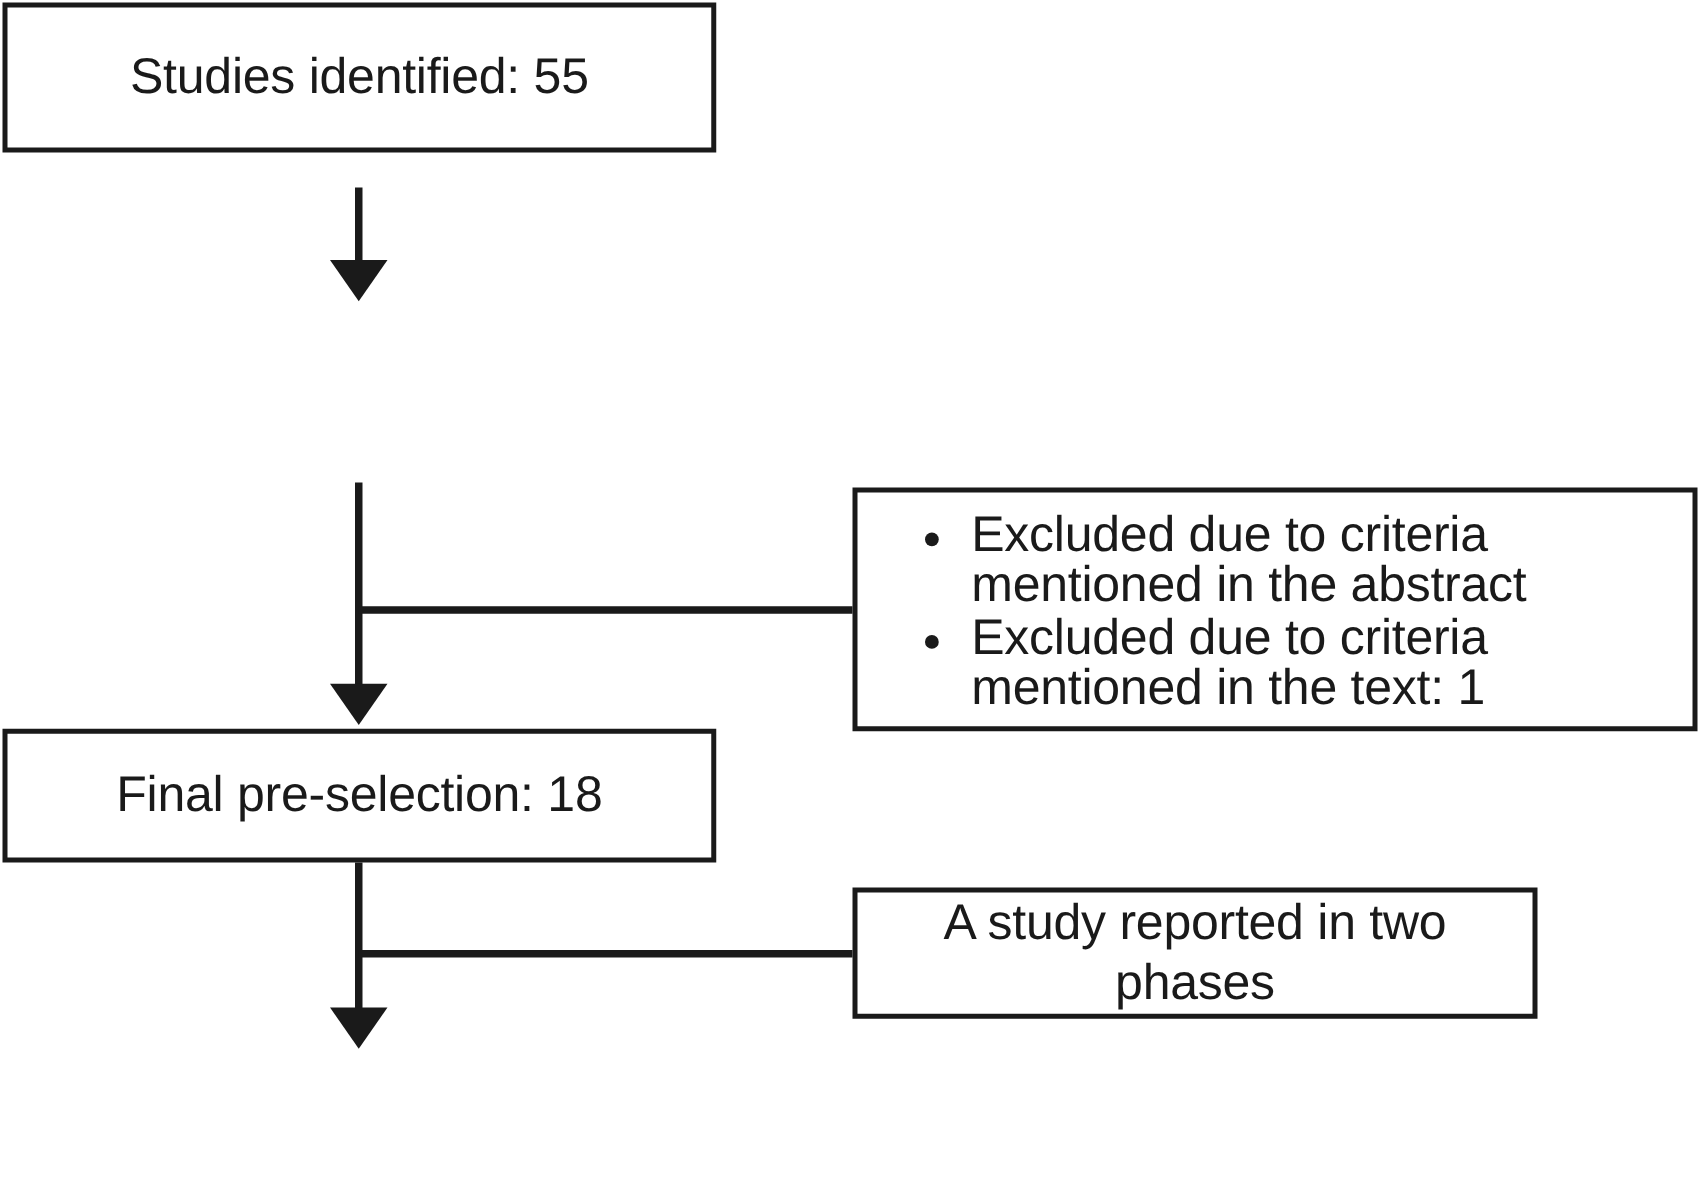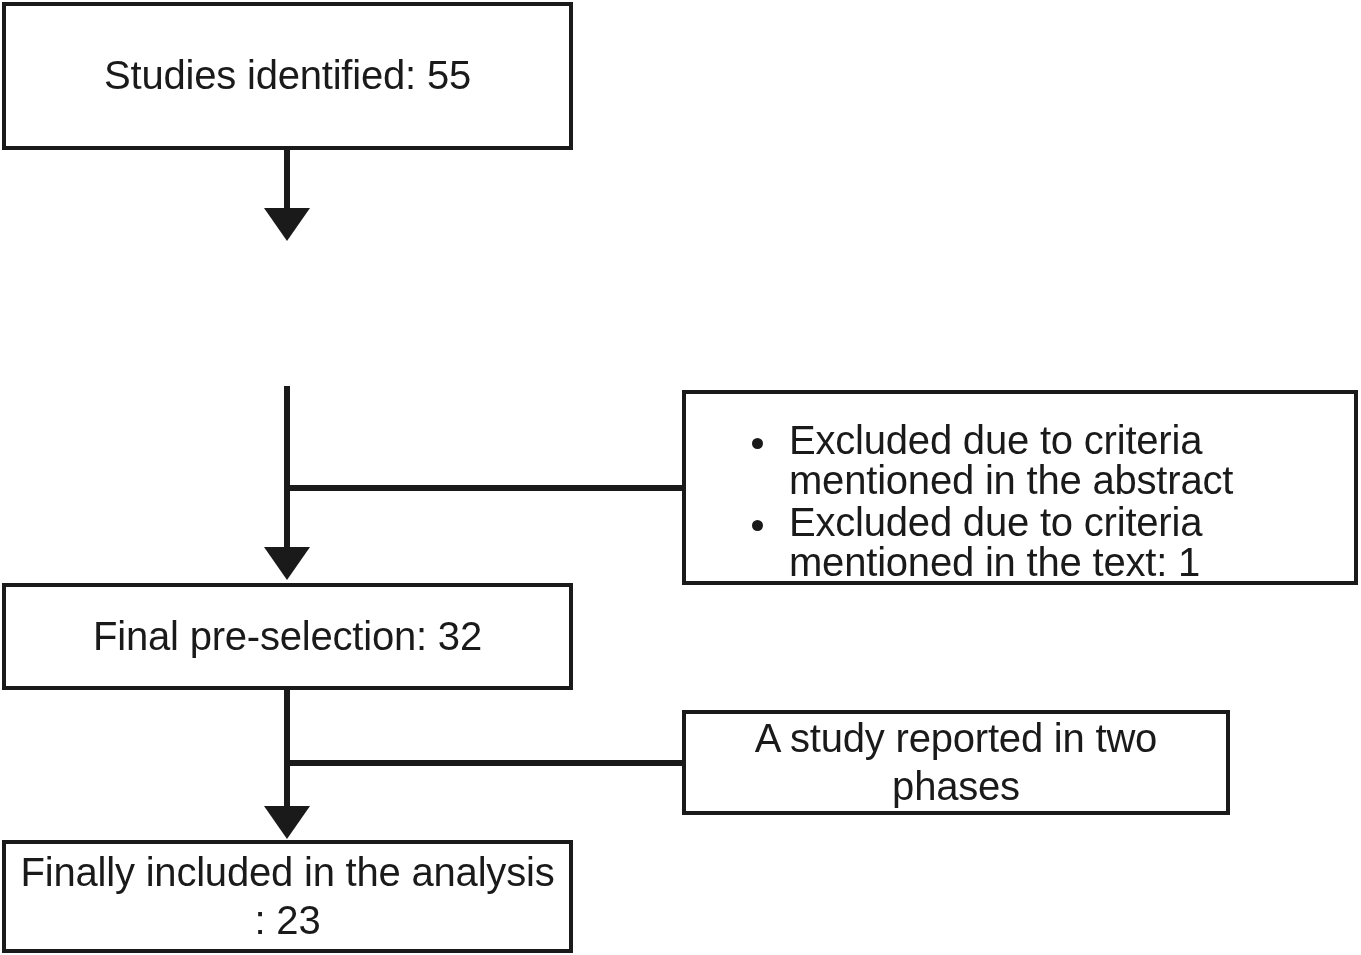--- a/index.html
+++ b/index.html
@@ -29,39 +29,39 @@
     font-size: 40px;
     letter-spacing: -0.2px;
   }
   .box .txt {
     display: block;
     white-space: pre-line;
     padding: 0 8px;
   }
 
   
-  #box-identified { left: 2px;  top: 2px;   width: 571px; height: 148px; }
+  #box-identified { left: 2px;  top: 2px;   width: 571px; height: 120px; }
   #box-random     { left: 2px;  top: 240px; width: 571px; height: 146px; }
   #box-preselect  { left: 2px;  top: 583px; width: 571px; height: 107px; }
   #box-final      { left: 2px;  top: 840px; width: 571px; height: 113px; }
 
   
   #box-excluded {
     left: 682px; top: 390px; width: 676px; height: 195px;
     display: block;
     padding: 14px 10px 10px 10px;
   }
   #box-twophase {
     left: 682px; top: 710px; width: 548px; height: 105px;
   }
 
   
   .bullet-list {
     list-style: none;
-    margin: 12px;
+    margin: 0;
     padding: 0;
     font-size: 40px;
     line-height: 1.0;
     text-align: left;
   }
   .bullet-list li {
     position: relative;
     padding-left: 81px;
     margin: 0 0 2px 0;
   }
@@ -141,29 +141,25 @@
       </li>
       <li>
         <span class="dot"></span>
         <span class="lines">Excluded due to criteria
 mentioned in the text: 1</span>
       </li>
     </ul>
   </div>
 
   <div class="box" id="box-preselect">
-    <span class="txt">Final pre-selection: 32</span>
+    <span class="txt">Final pre-selection: 18</span>
   </div>
 
   <div class="vline" id="v3"></div>
   <div class="hline" id="h2"></div>
   <div class="arrowhead" id="a3"></div>
 
   <div class="box" id="box-twophase">
     <span class="txt">A study reported in two phases</span>
   </div>
 
-  <div class="box" id="box-final">
-    <span class="txt">Finally included in the analysis
-: 23</span>
-  </div>
 
 </div>
 
 </body></html>

